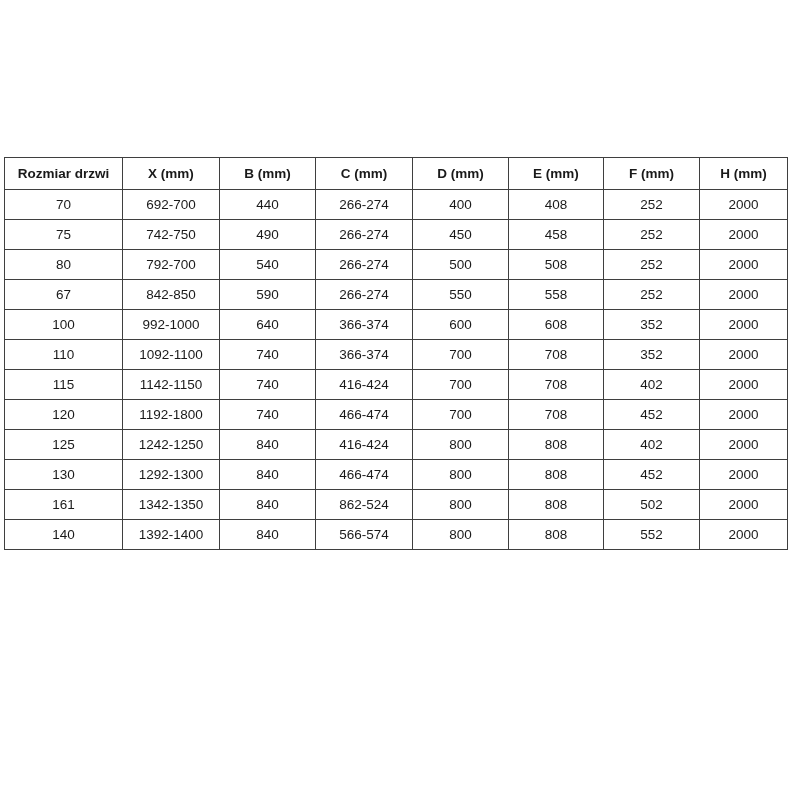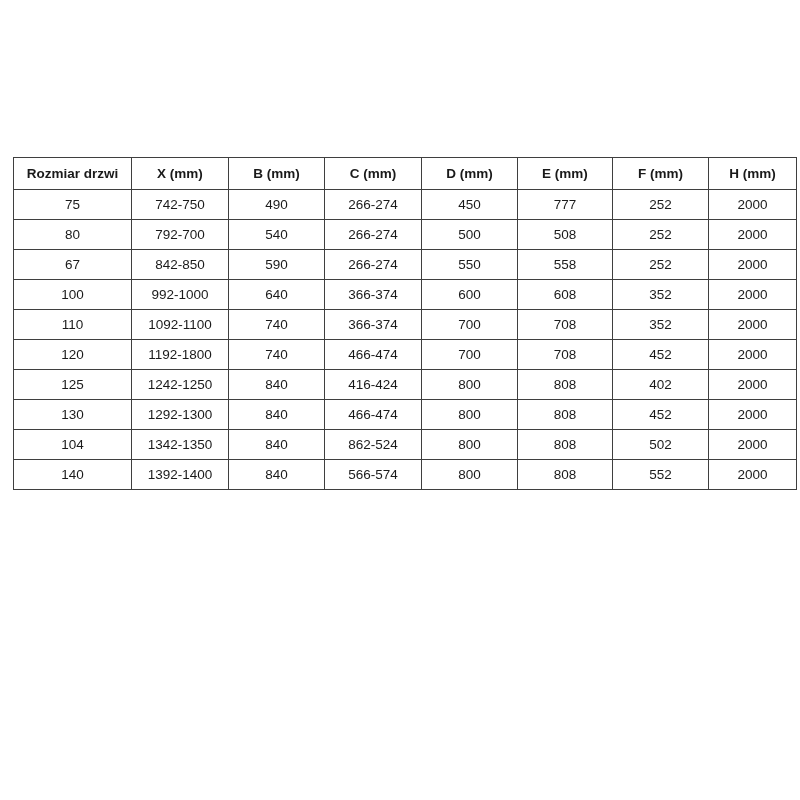--- a/index.html
+++ b/index.html
@@ -8,21 +8,21 @@
     background: #ffffff;
     width: 800px;
     height: 800px;
     font-family: "Liberation Sans", sans-serif;
     color: #1a1a1a;
   }
   .page {
     box-sizing: border-box;
     width: 772px;
     height: 800px;
-    padding: 157px 8px 0 13px;
+    padding: 157px 8px 0 4px;
   }
   table.size-table {
     border-collapse: collapse;
     table-layout: fixed;
     width: 783px;
   }
   table.size-table th,
   table.size-table td {
     border: 1px solid #3f3f3f;
     text-align: center;
@@ -73,26 +73,36 @@
           <th>B (mm)</th>
           <th>C (mm)</th>
           <th>D (mm)</th>
           <th>E (mm)</th>
           <th>F (mm)</th>
           <th>H (mm)</th>
         </tr>
     </thead>
     <tbody id="table-body">
         <tr>
+          <td>70</td>
+          <td>692-700</td>
+          <td>440</td>
+          <td>266-274</td>
+          <td>400</td>
+          <td>408</td>
+          <td>252</td>
+          <td>2000</td>
+        </tr>
+        <tr>
           <td>75</td>
           <td>742-750</td>
           <td>490</td>
           <td>266-274</td>
           <td>450</td>
-          <td>777</td>
+          <td>458</td>
           <td>252</td>
           <td>2000</td>
         </tr>
         <tr>
           <td>80</td>
           <td>792-700</td>
           <td>540</td>
           <td>266-274</td>
           <td>500</td>
           <td>508</td>
@@ -123,20 +133,30 @@
           <td>110</td>
           <td>1092-1100</td>
           <td>740</td>
           <td>366-374</td>
           <td>700</td>
           <td>708</td>
           <td>352</td>
           <td>2000</td>
         </tr>
         <tr>
+          <td>115</td>
+          <td>1142-1150</td>
+          <td>740</td>
+          <td>416-424</td>
+          <td>700</td>
+          <td>708</td>
+          <td>402</td>
+          <td>2000</td>
+        </tr>
+        <tr>
           <td>120</td>
           <td>1192-1800</td>
           <td>740</td>
           <td>466-474</td>
           <td>700</td>
           <td>708</td>
           <td>452</td>
           <td>2000</td>
         </tr>
         <tr>
@@ -153,21 +173,21 @@
           <td>130</td>
           <td>1292-1300</td>
           <td>840</td>
           <td>466-474</td>
           <td>800</td>
           <td>808</td>
           <td>452</td>
           <td>2000</td>
         </tr>
         <tr>
-          <td>104</td>
+          <td>161</td>
           <td>1342-1350</td>
           <td>840</td>
           <td>862-524</td>
           <td>800</td>
           <td>808</td>
           <td>502</td>
           <td>2000</td>
         </tr>
         <tr>
           <td>140</td>

